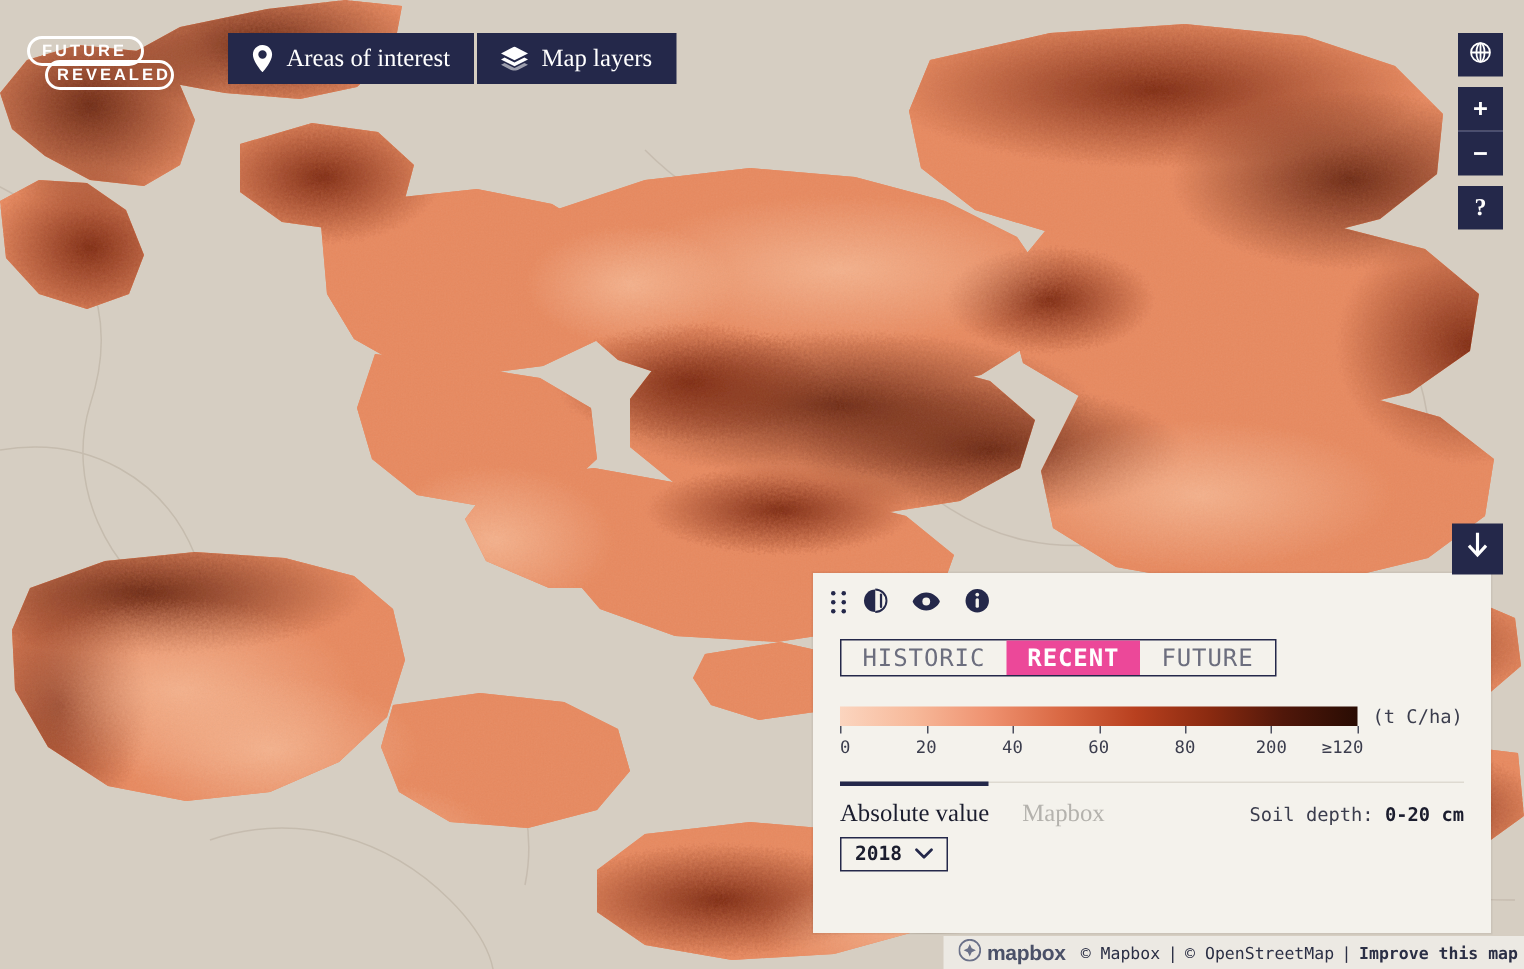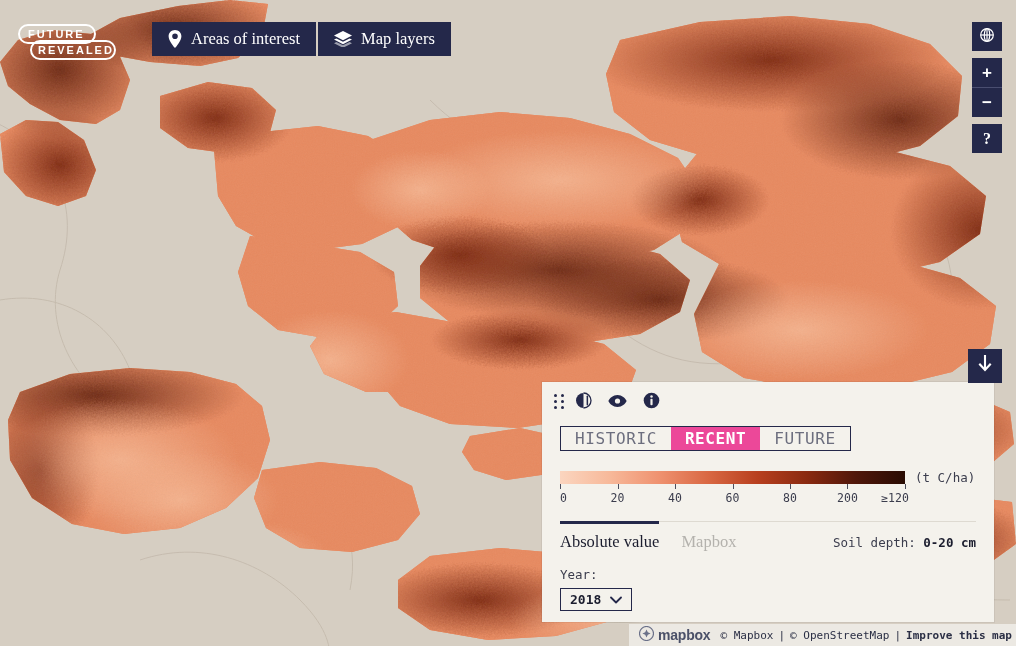--- a/index.html
+++ b/index.html
@@ -570,21 +570,20 @@
 
       <div class="mode-row">
         <div class="mode active">Absolute value</div>
         <div class="mode inactive">Mapbox</div>
         <div class="depth">
           <span>Soil depth:</span>
           <b>0-20 cm</b>
         </div>
       </div>
 
-      <div class="year-label">Year:</div>
       <div class="year-select">
         <span>2018</span>
         <span>
           <svg width="12" height="8" viewBox="0 0 12 8">
               <path d="M1 1.5 6 6.5 11 1.5" stroke="#24284a" stroke-width="1.8" fill="none" stroke-linecap="round" stroke-linejoin="round"></path>
             </svg>
         </span>
       </div>
 
     </div>

